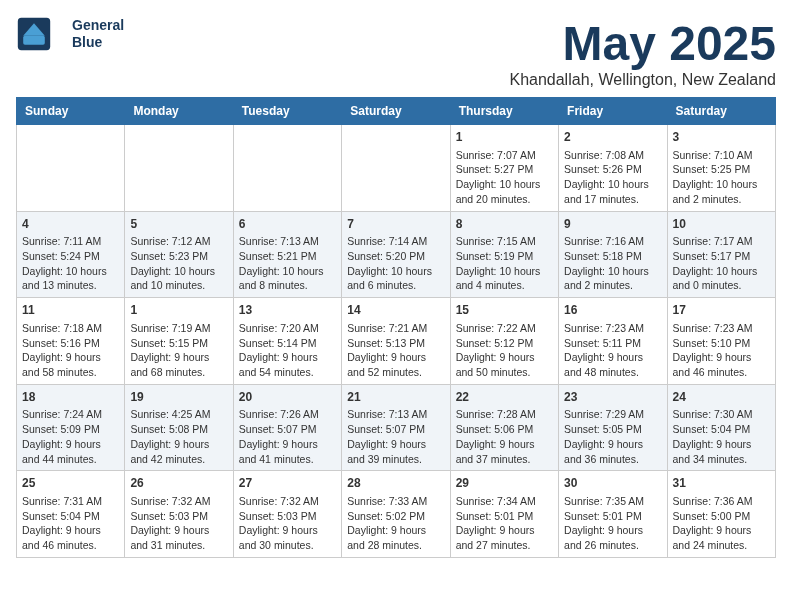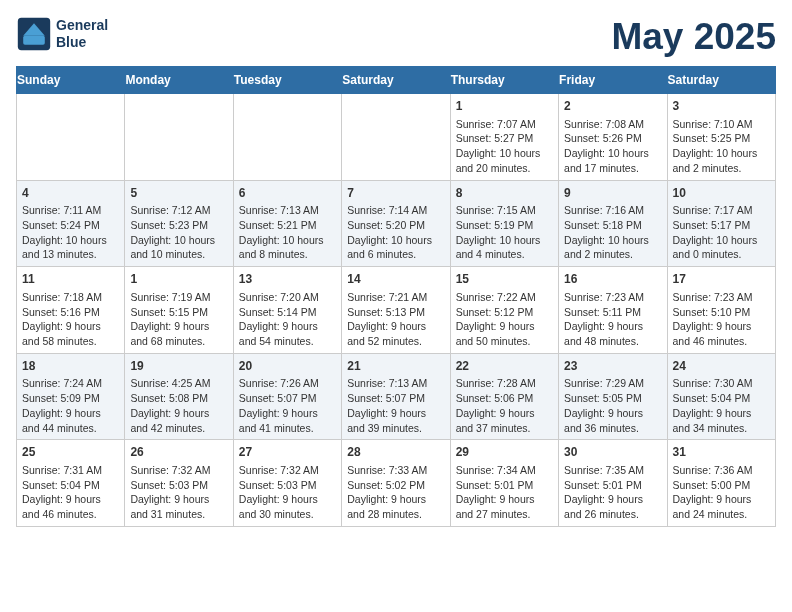--- a/index.html
+++ b/index.html
@@ -12,55 +12,55 @@
     }
     .header-area {
       display: flex;
       justify-content: space-between;
       align-items: flex-start;
       margin-bottom: 8px;
     }
     .logo {
       display: flex;
       align-items: center;
-      gap: 4px;
+      gap: 20px;
     }
     .logo-text {
       font-size: 14px;
       font-weight: bold;
       color: #1a3a5c;
       line-height: 1.2;
     }
     .logo-icon {
       width: 36px;
       height: 36px;
     }
     .title-area {
       text-align: right;
     }
     .month-title {
-      font-size: 37px;
+      font-size: 48px;
       font-weight: bold;
       color: #1a3a5c;
     }
     .location-title {
       font-size: 16px;
       color: #333;
     }
     .calendar-table {
       width: 100%;
       border-collapse: collapse;
       font-size: 11px;
     }
     .calendar-table thead tr {
       background-color: #2e6da4;
       color: white;
     }
     .calendar-table thead th {
-      padding: 6px 0;
+      padding: 6px 8px;
       text-align: left;
       font-size: 12px;
       font-weight: bold;
       border: 1px solid #2e6da4;
     }
     .calendar-table tbody tr {
       vertical-align: top;
     }
     .calendar-table tbody td {
       border: 1px solid #ccc;
@@ -102,20 +102,21 @@
       <polygon points="20,8 32,22 8,22" fill="#4a9fd4"></polygon>
       <rect x="8" y="22" width="24" height="10" rx="2" fill="#4a9fd4"></rect>
     </svg>
     <div class="logo-text">
       <div>General</div>
       <div>Blue</div>
     </div>
   </div>
   <div class="title-area">
     <div class="month-title">May 2025</div>
+    <div class="location-title">Khandallah, Wellington, New Zealand</div>
   </div>
 </div>
 
 <table class="calendar-table">
   <thead>
     <tr>
       <th>Sunday</th>
       <th>Monday</th>
       <th>Tuesday</th>
       <th>Saturday</th>

